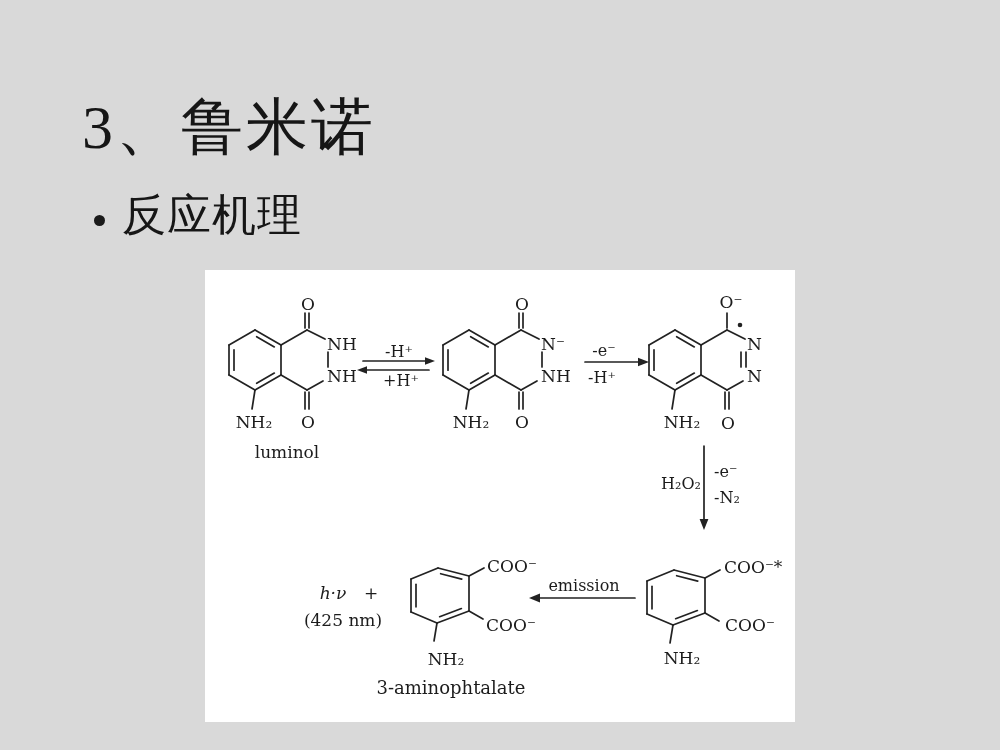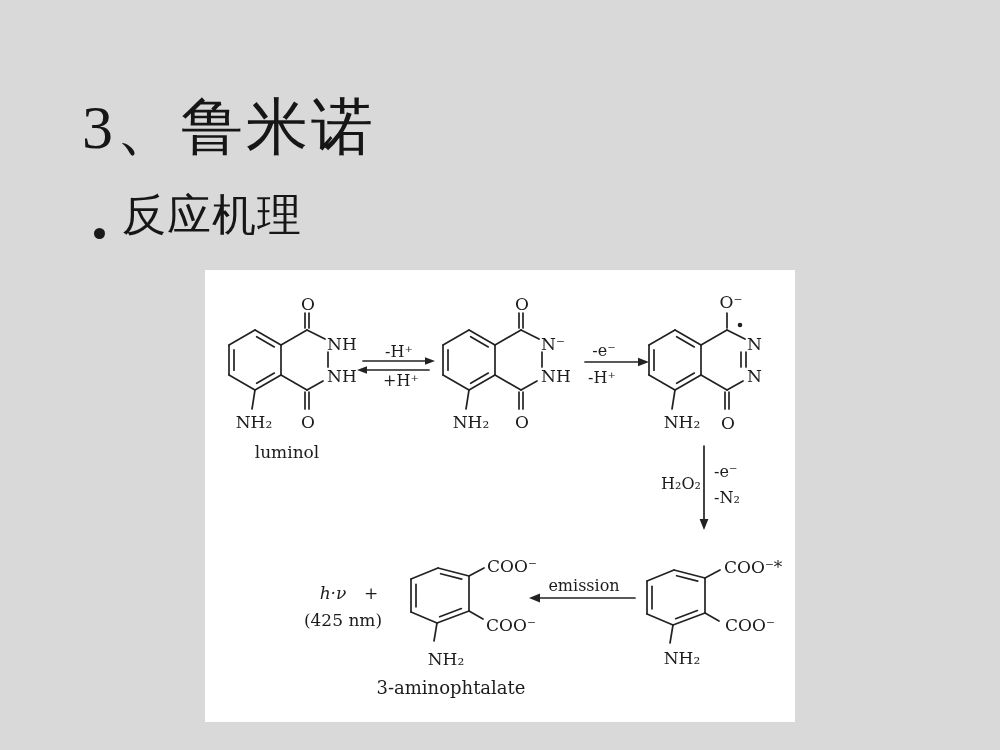--- a/index.html
+++ b/index.html
@@ -12,21 +12,21 @@
   }
   .title{
     position:absolute;left:82px;top:96px;
     margin:0;
     font-size:62px;font-weight:400;line-height:62px;
     letter-spacing:3px;color:#161616;
     font-family:"Liberation Serif","DejaVu Serif",serif;
   }
   .bullet-row{
     position:absolute;left:94px;top:193px;
-    display:flex;align-items:flex-end;
+    display:flex;align-items:center;
   }
   .bullet-dot{
     width:11px;height:11px;border-radius:50%;
     background:#1a1a1a;margin-top:9px;margin-right:17px;
     flex:0 0 auto;
   }
   .bullet-text{
     font-size:44px;line-height:46px;color:#161616;
     letter-spacing:1px;
   }

